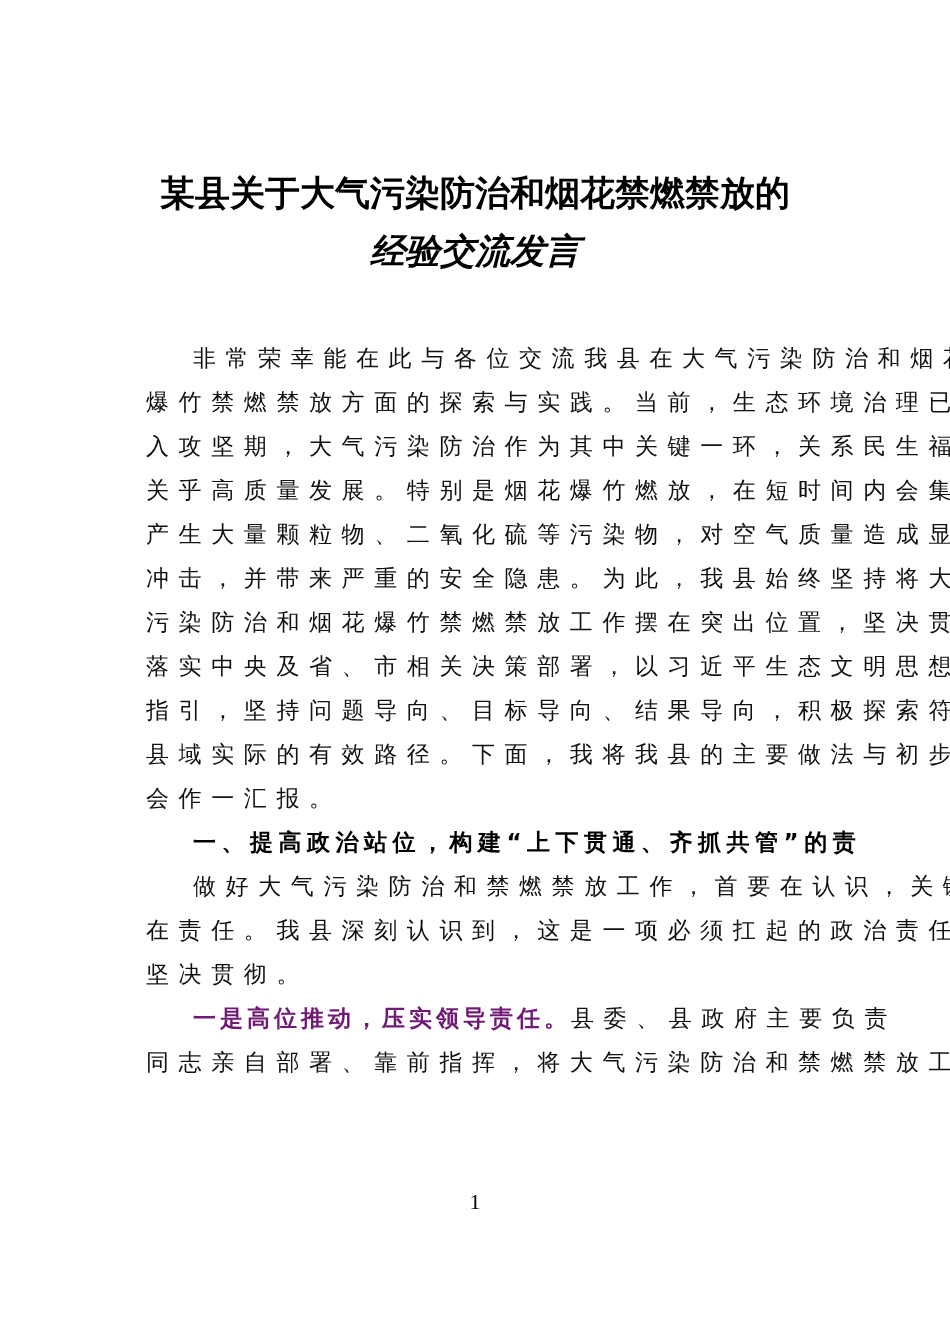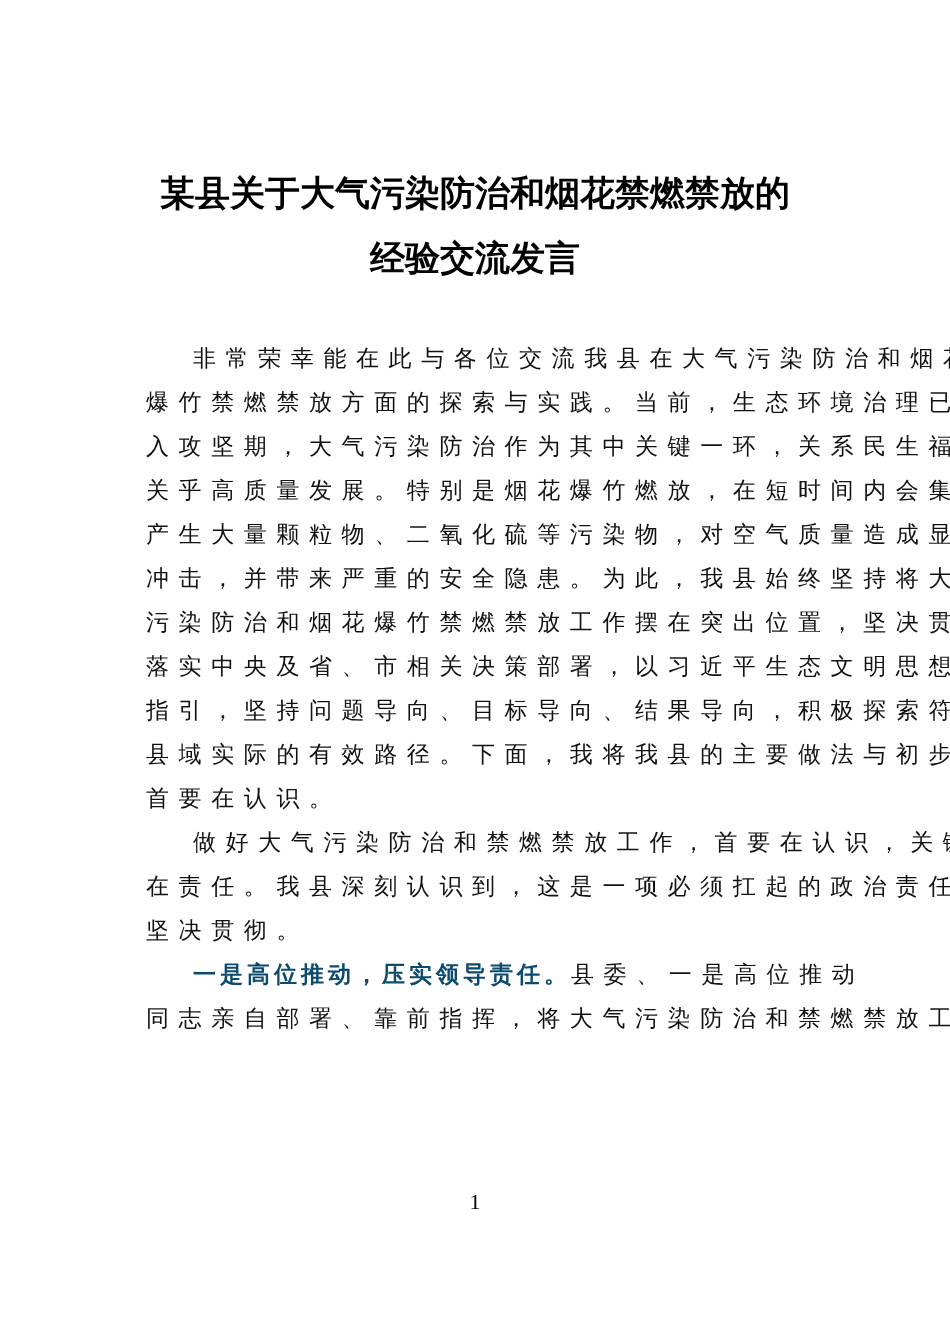--- a/index.html
+++ b/index.html
@@ -29,21 +29,21 @@
       text-align: center;
       font-family: "DejaVu Serif", "Liberation Serif", serif;
       font-weight: bold;
       font-size: 35px;
       line-height: 40px;
       margin: 0;
       letter-spacing: 0px;
       white-space: nowrap;
     }
     .title.line1 { top: 173px; }
-    .title.line2 { top: 238px; }
+    .title.line2 { top: 231px; font-style: italic; }
 
     .body-text {
       position: absolute;
       left: 146px;
       top: 336px;
       width: 662px;
     }
     .para {
       font-family: "DejaVu Sans", "Liberation Sans", sans-serif;
       font-size: 23px;
@@ -58,21 +58,21 @@
     }
     .para.heading {
       font-weight: bold;
       letter-spacing: 5.5px;
       color: #000;
       text-indent: 47px;
     }
     .para .lead {
       font-weight: bold;
       letter-spacing: 4px;
-      color: #0c4a6e;
+      color: #701a75;
       margin-top: 31px;
     }
     .line {
       display: block;
       white-space: nowrap;
       text-align: justify;
       text-align-last: justify;
       text-indent: 0;
     }
     .line.first { padding-left: 47px; }
@@ -103,34 +103,35 @@
       <span class="line first">非常荣幸能在此与各位交流我县在大气污染防治和烟花</span>
       <span class="line">爆竹禁燃禁放方面的探索与实践。当前，生态环境治理已进</span>
       <span class="line">入攻坚期，大气污染防治作为其中关键一环，关系民生福祉</span>
       <span class="line">关乎高质量发展。特别是烟花爆竹燃放，在短时间内会集中</span>
       <span class="line">产生大量颗粒物、二氧化硫等污染物，对空气质量造成显著</span>
       <span class="line">冲击，并带来严重的安全隐患。为此，我县始终坚持将大气</span>
       <span class="line">污染防治和烟花爆竹禁燃禁放工作摆在突出位置，坚决贯彻</span>
       <span class="line">落实中央及省、市相关决策部署，以习近平生态文明思想为</span>
       <span class="line">指引，坚持问题导向、目标导向、结果导向，积极探索符合</span>
       <span class="line">县域实际的有效路径。下面，我将我县的主要做法与初步体</span>
-      <span class="line last">首要在认识。</span>
+      <span class="line last">会作一汇报。</span>
     </div>
 
     <div class="para heading" style="text-indent:0;">
+      <span class="line first">一、提高政治站位，构建“上下贯通、齐抓共管”的责</span>
     </div>
 
     <div class="para" style="text-indent:0;">
       <span class="line first">做好大气污染防治和禁燃禁放工作，首要在认识，关键</span>
       <span class="line">在责任。我县深刻认识到，这是一项必须扛起的政治责任和</span>
       <span class="line last">坚决贯彻。</span>
     </div>
 
     <div class="para" style="text-indent:0;">
-      <span class="line first"><span class="lead">一是高位推动，压实领导责任。</span><span>县委、一是高位推动</span></span>
+      <span class="line first"><span class="lead">一是高位推动，压实领导责任。</span><span>县委、县政府主要负责</span></span>
       <span class="line">同志亲自部署、靠前指挥，将大气污染防治和禁燃禁放工作</span>
     </div>
 
   </div>
 
   <div class="page-number">1</div>
 
 </div>
 
 </body></html>

